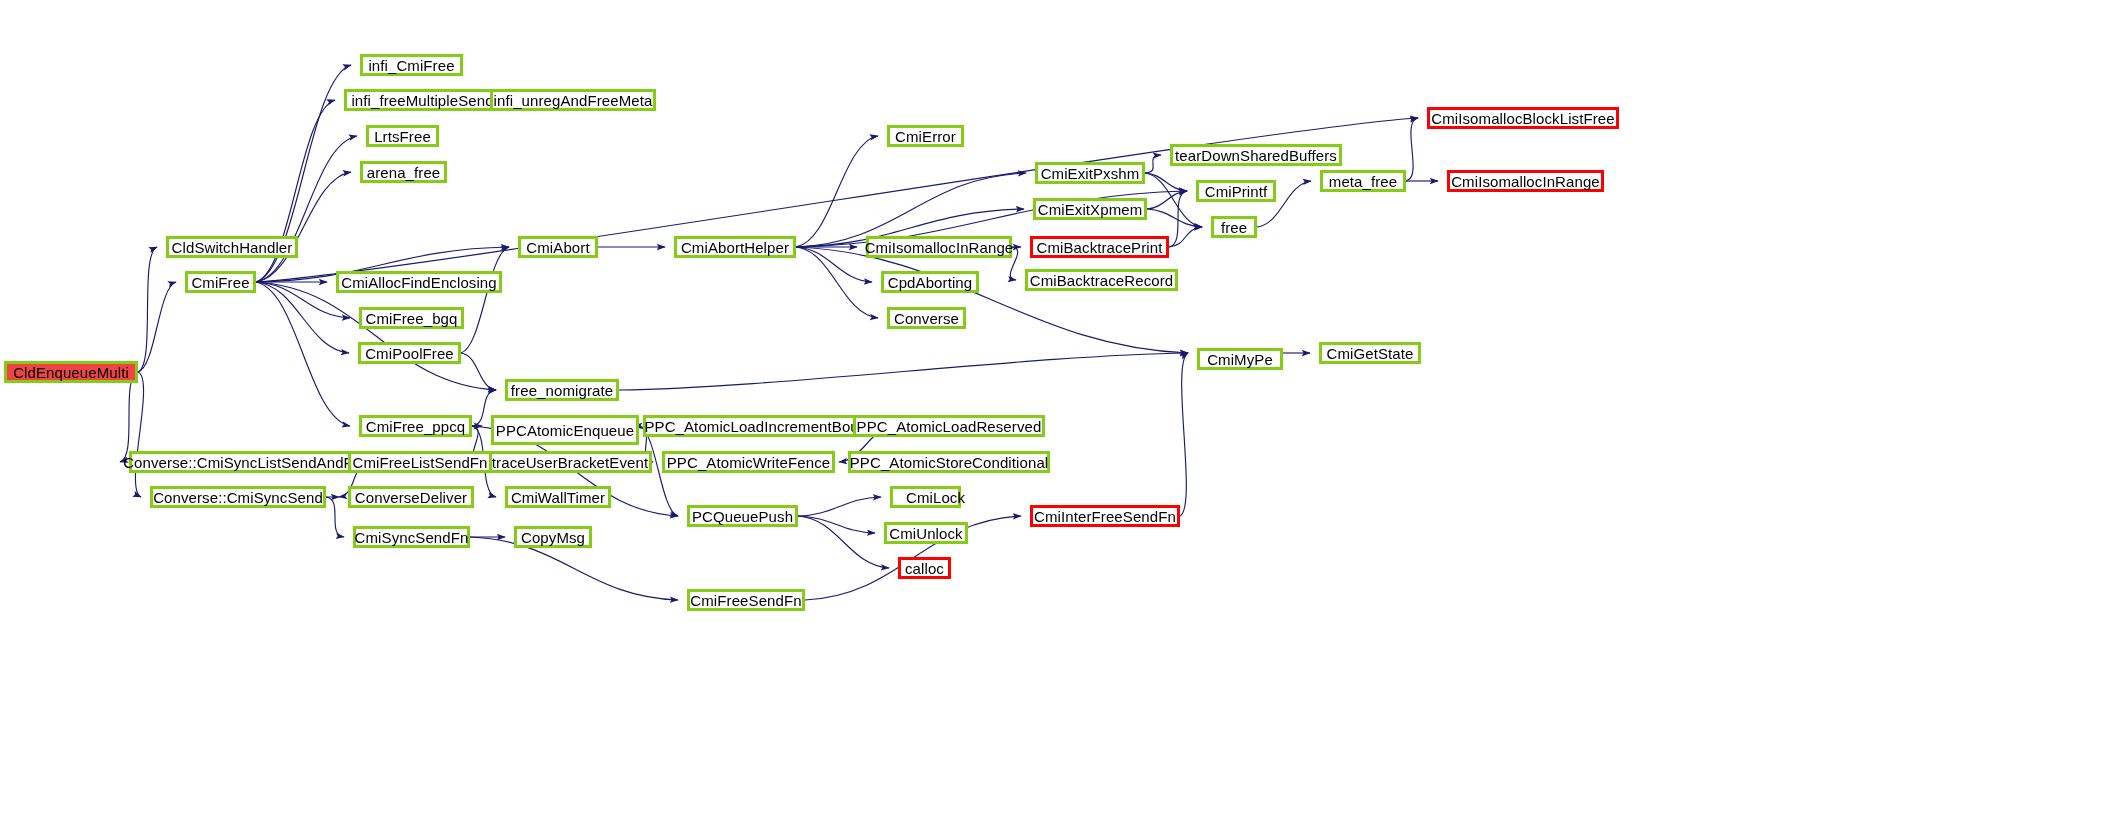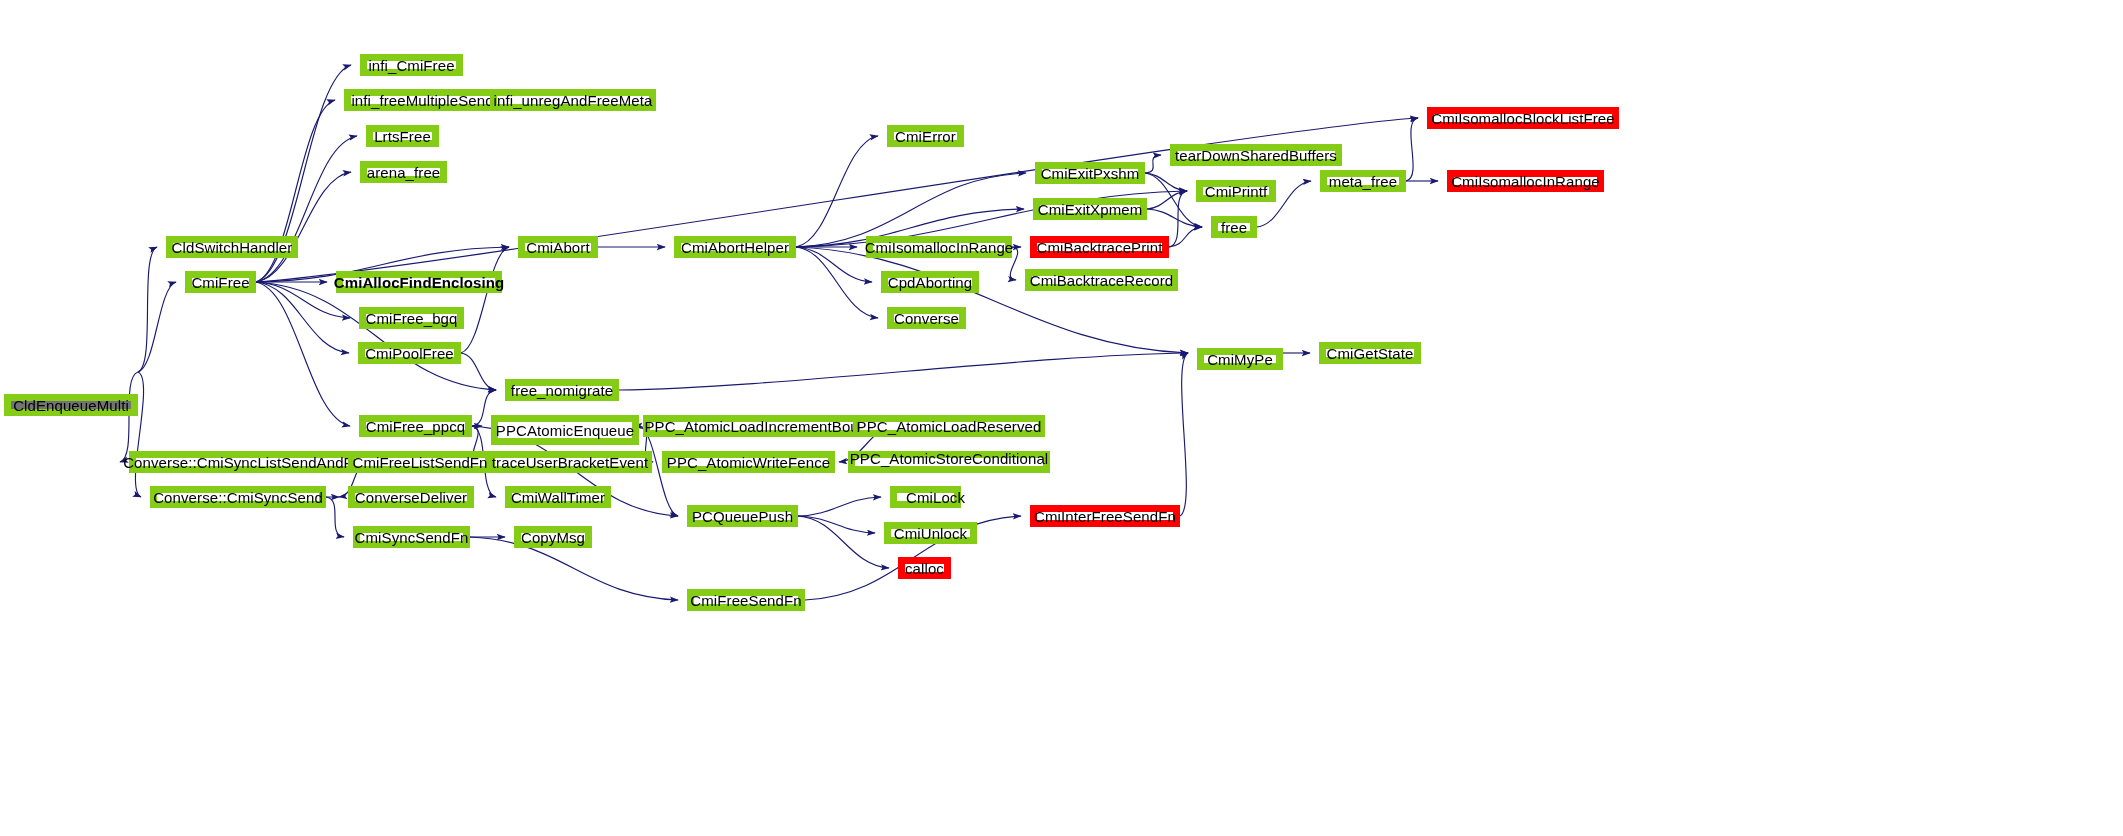--- a/index.html
+++ b/index.html
@@ -21,38 +21,37 @@
     position: absolute;
     left: 0;
     top: 0;
     width: 2123px;
     height: 836px;
     pointer-events: none;
   }
   .node {
     position: absolute;
     box-sizing: border-box;
-    border: 7px solid #84cc16;
+    border: 3px solid #84cc16;
     background: #ffffff;
     color: #000000;
     font-size: 15px;
     line-height: 1;
     display: flex;
     align-items: center;
     justify-content: center;
     white-space: nowrap;
     letter-spacing: 0.1px;
     z-index: 5;
   }
   .node.red {
     border-color: #ff0000;
   }
   .node.gray {
-    background: #737373;
-    margin-top: 33px;
+    background: #ef4444;
   }
 </style>
 </head>
 <body>
 
 <div id="canvas">
   <svg id="edges" viewBox="0 0 2123 836" xmlns="http://www.w3.org/2000/svg">
     <defs>
       <marker id="arrow" markerWidth="9" markerHeight="9" refX="8.2" refY="3.2" orient="auto" markerUnits="userSpaceOnUse">
         <path d="M0,0 L9,3.2 L0,6.4 L1.8,3.2 Z" fill="#191970"></path>
@@ -141,21 +140,21 @@
       </div>
       <div class="node" style="left: 490px; top: 89px; width: 166px; height: 22px;">
         <span>infi_unregAndFreeMeta</span>
       </div>
       <div class="node" style="left: 366px; top: 125px; width: 73px; height: 22px;">
         <span>LrtsFree</span>
       </div>
       <div class="node" style="left: 360px; top: 161px; width: 87px; height: 22px;">
         <span>arena_free</span>
       </div>
-      <div class="node" style="left: 336px; top: 271px; width: 166px; height: 22px; font-weight: bold;">
+      <div class="node" style="left: 336px; top: 271px; width: 166px; height: 22px;">
         <span>CmiAllocFindEnclosing</span>
       </div>
       <div class="node" style="left: 359px; top: 307px; width: 105px; height: 22px;">
         <span>CmiFree_bgq</span>
       </div>
       <div class="node" style="left: 358px; top: 342px; width: 103px; height: 22px;">
         <span>CmiPoolFree</span>
       </div>
       <div class="node" style="left: 518px; top: 236px; width: 80px; height: 22px;">
         <span>CmiAbort</span>
@@ -255,21 +254,21 @@
       </div>
       <div class="node" style="left: 514px; top: 526px; width: 78px; height: 22px;">
         <span>CopyMsg</span>
       </div>
       <div class="node" style="left: 687px; top: 505px; width: 111px; height: 22px;">
         <span>PCQueuePush</span>
       </div>
       <div class="node" style="left: 890px; top: 486px; width: 71px; height: 22px; padding-left: 20px;">
         <span>CmiLock</span>
       </div>
-      <div class="node" style="left: 884px; top: 522px; width: 93px; height: 22px;">
+      <div class="node" style="left: 884px; top: 522px; width: 84px; height: 22px;">
         <span>CmiUnlock</span>
       </div>
       <div class="node red" style="left: 898px; top: 557px; width: 53px; height: 22px;">
         <span>calloc</span>
       </div>
       <div class="node red" style="left: 1030px; top: 505px; width: 150px; height: 22px;">
         <span>CmiInterFreeSendFn</span>
       </div>
       <div class="node" style="left: 687px; top: 589px; width: 118px; height: 22px;">
         <span>CmiFreeSendFn</span>

